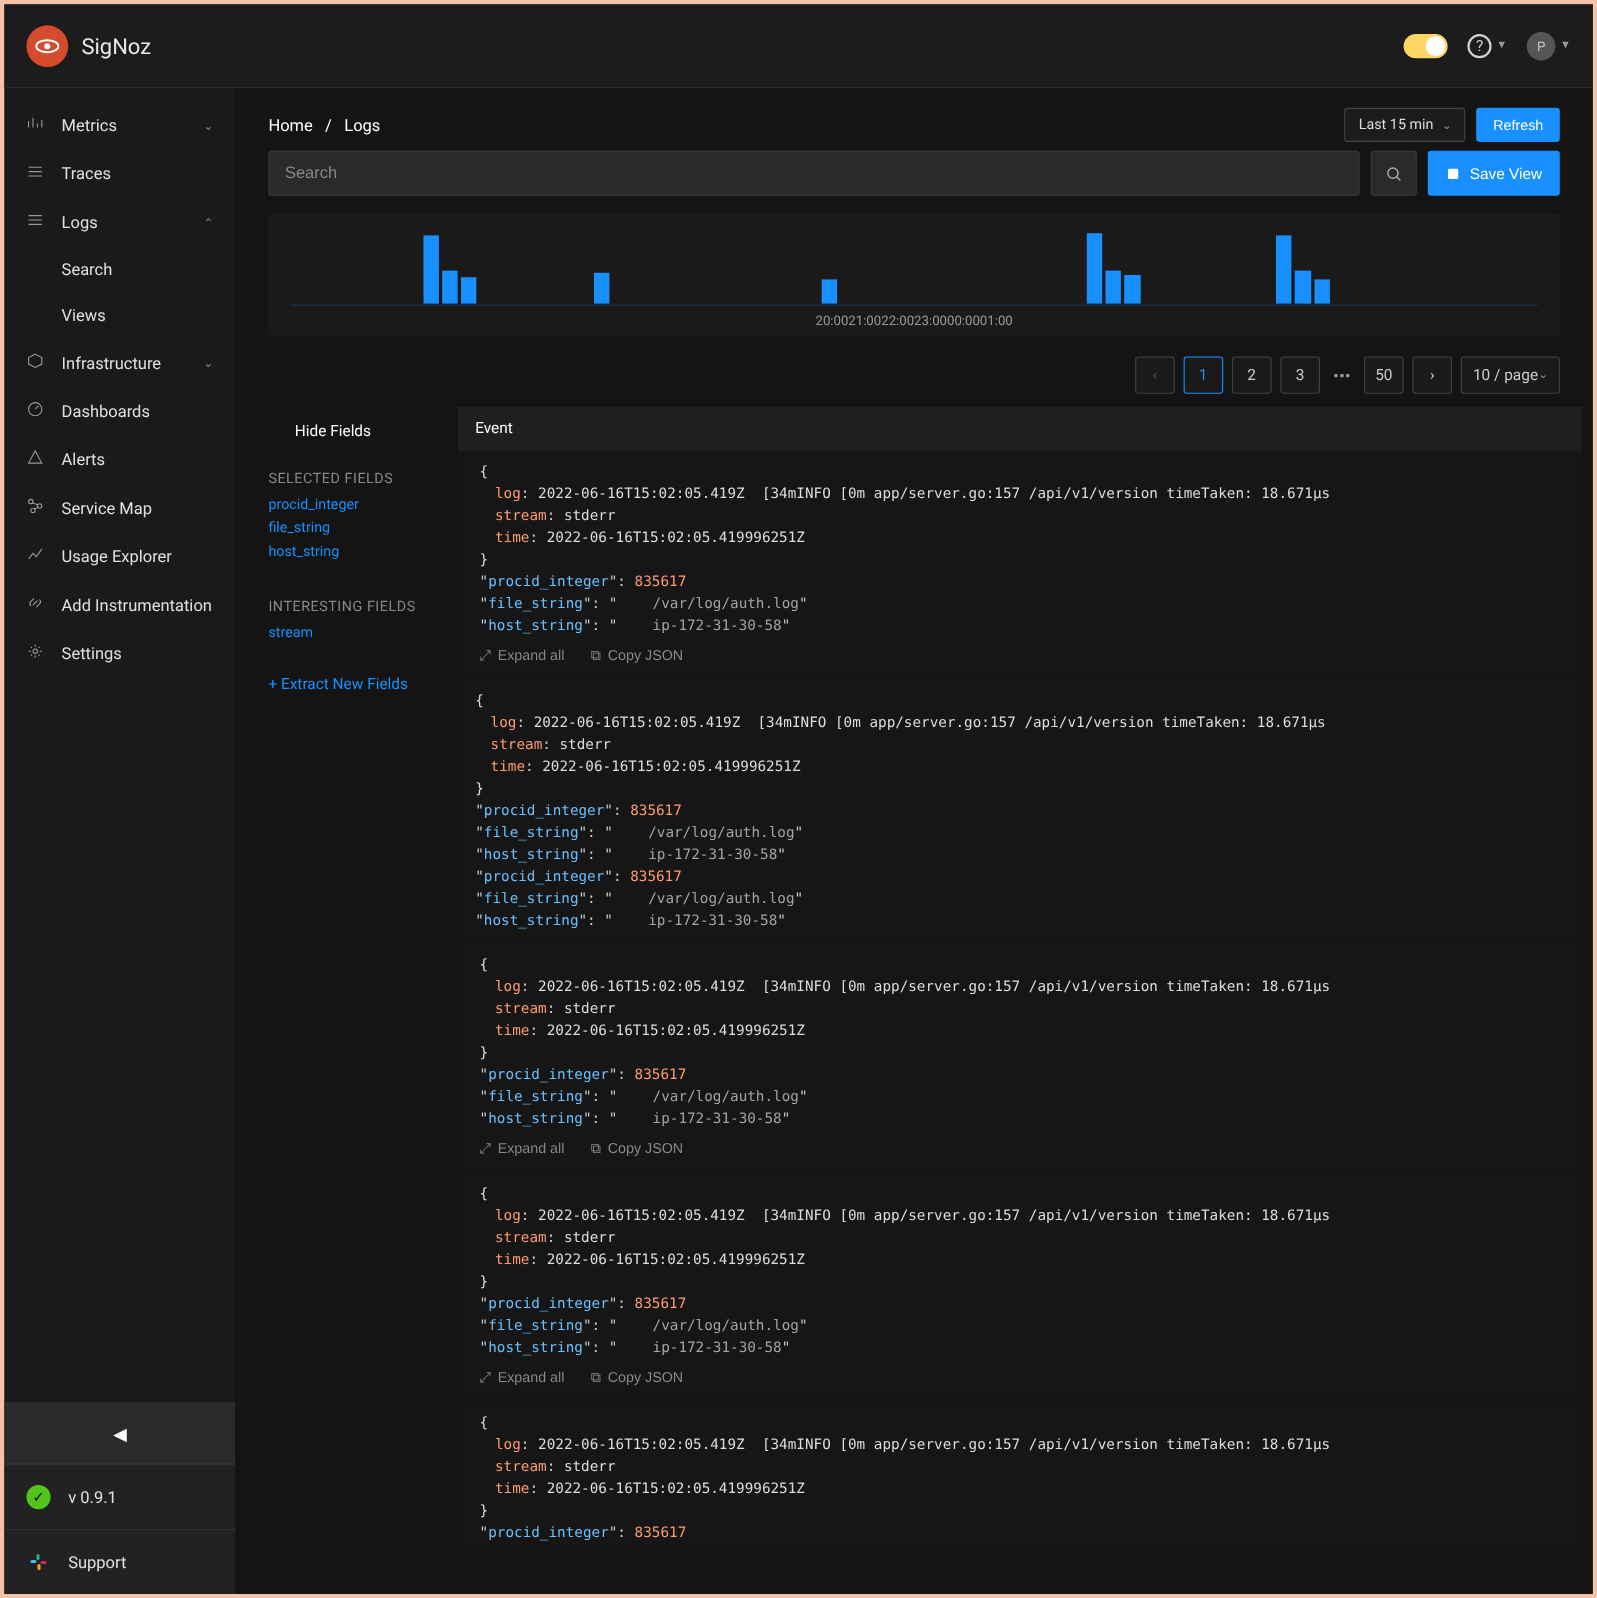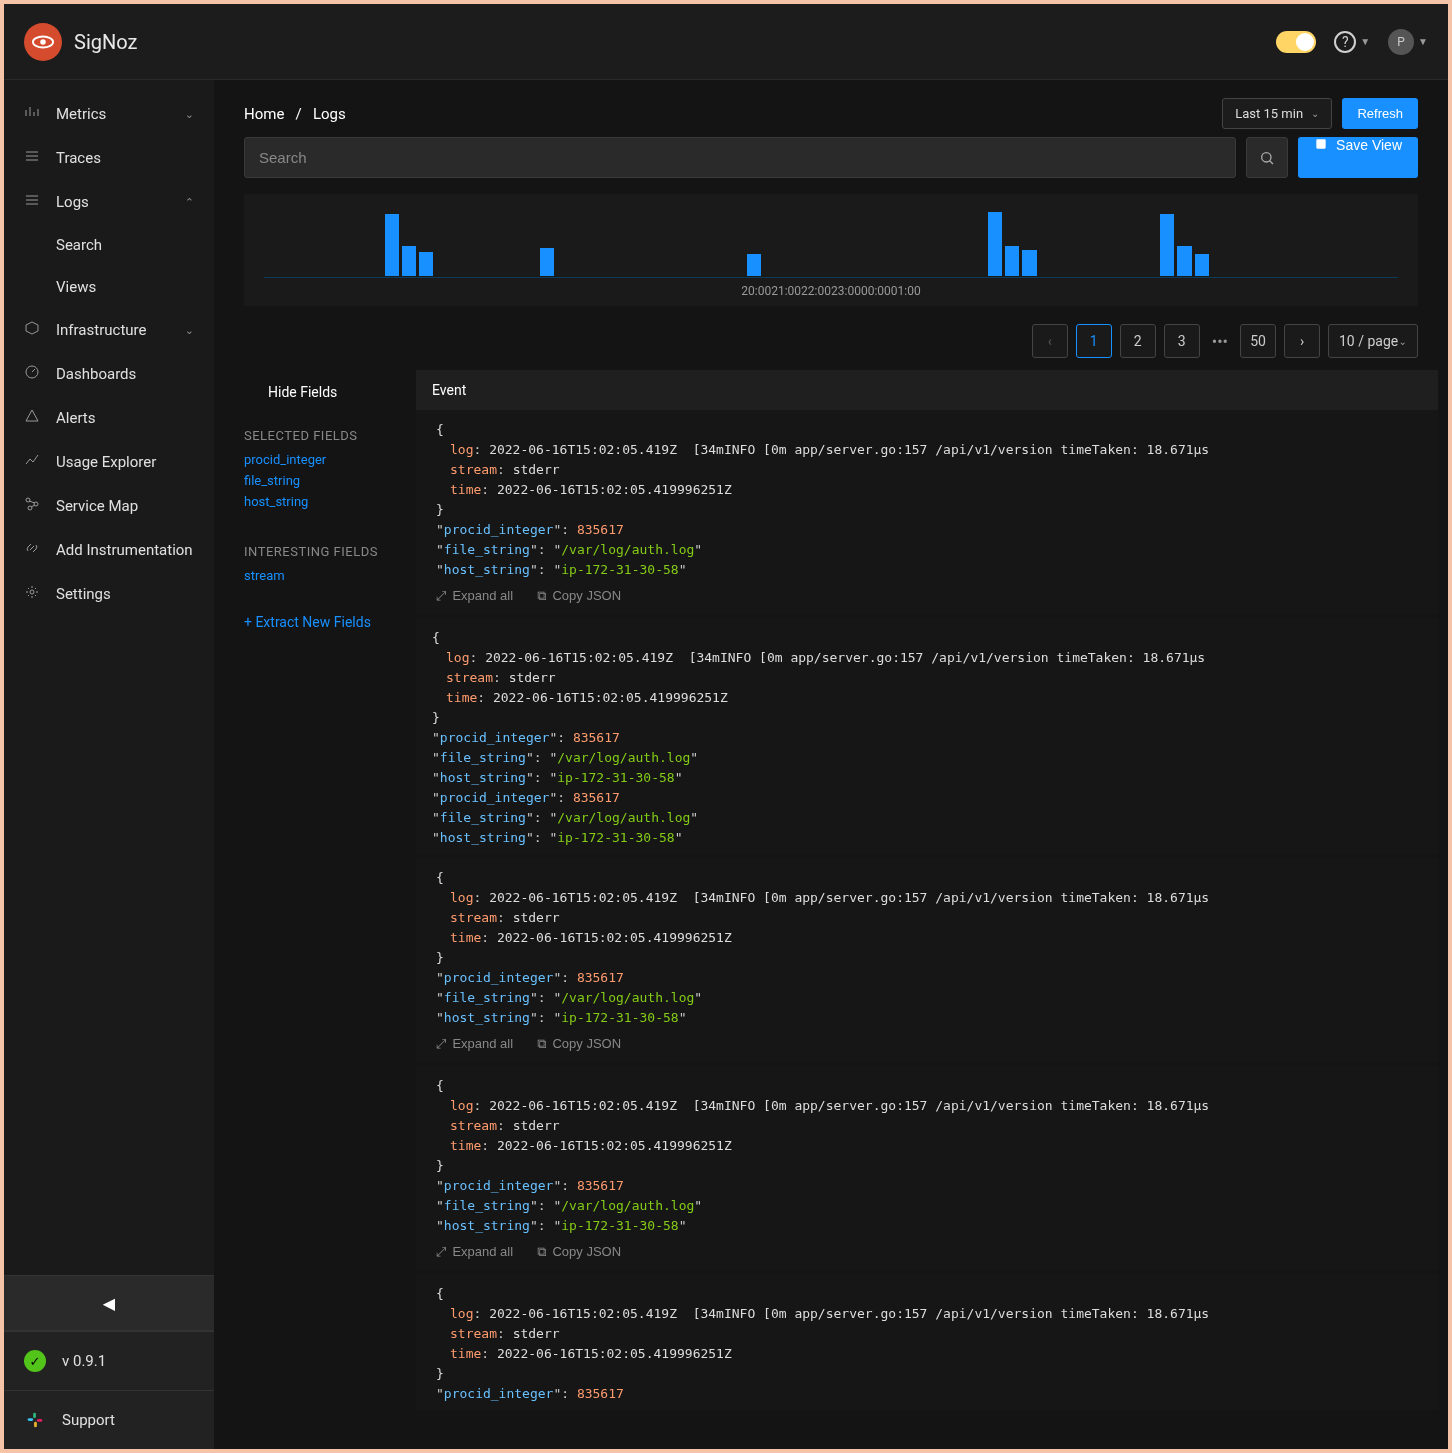--- a/index.html
+++ b/index.html
@@ -234,20 +234,21 @@
   color: #aaa;
 }
 .save-view {
   background: #1890ff;
   border: none;
   border-radius: 3px;
   padding: 0 16px;
   color: #fff;
   font-size: 14px;
   display: flex;
+  align-items: center;
   gap: 8px;
   cursor: pointer;
 }
 .chart {
   margin: 0 30px 12px;
   background: #1a1a1a;
   padding: 16px 20px 8px;
   border-radius: 2px;
 }
 .chart-bars {
@@ -352,21 +353,21 @@
   line-height: 20px;
   color: #ccc;
   position: relative;
 }
 .event.alt { padding-left: 16px; }
 .brace { color: #ddd; }
 .key { color: #ff9c6e; }
 .key-blue { color: #69c0ff; }
 .val-str { color: #ddd; }
 .val-orange { color: #ff9c6e; }
-.val-orange-str { color: #84cc16; }
+.val-orange-str { color: #a3a3a3; margin-left: 32px; }
 .indent { padding-left: 14px; }
 .event-actions {
   display: flex;
   gap: 24px;
   padding: 6px 0 2px;
   color: #888;
   font-size: 13px;
   font-family: -apple-system, sans-serif;
 }
 .event-action { display: flex; align-items: center; gap: 6px; cursor: pointer; }
@@ -442,32 +443,32 @@
             <span class="nav-label">Dashboards</span>
           </div>
           <div class="nav-item">
             <span class="nav-icon"><svg width="16" height="16" viewBox="0 0 16 16" stroke="currentColor" fill="none">
                 <path d="M8 2l6 11H2z"></path>
               </svg></span>
             <span class="nav-label">Alerts</span>
           </div>
           <div class="nav-item">
             <span class="nav-icon"><svg width="16" height="16" viewBox="0 0 16 16" stroke="currentColor" fill="none">
-                <path d="M2 12l4-5 3 3 5-7"></path>
-              </svg></span>
-            <span class="nav-label">Usage Explorer</span>
-          </div>
-          <div class="nav-item">
-            <span class="nav-icon"><svg width="16" height="16" viewBox="0 0 16 16" stroke="currentColor" fill="none">
                 <circle cx="4" cy="4" r="2"></circle>
                 <circle cx="12" cy="8" r="2"></circle>
                 <circle cx="6" cy="12" r="2"></circle>
                 <path d="M5 5l6 2M11 9l-4 2"></path>
               </svg></span>
             <span class="nav-label">Service Map</span>
+          </div>
+          <div class="nav-item">
+            <span class="nav-icon"><svg width="16" height="16" viewBox="0 0 16 16" stroke="currentColor" fill="none">
+                <path d="M2 12l4-5 3 3 5-7"></path>
+              </svg></span>
+            <span class="nav-label">Usage Explorer</span>
           </div>
           <div class="nav-item">
             <span class="nav-icon"><svg width="16" height="16" viewBox="0 0 16 16" stroke="currentColor" fill="none">
                 <path d="M6 10l4-4M7 4l-3 3a3 3 0 000 4M9 12l3-3a3 3 0 000-4"></path>
               </svg></span>
             <span class="nav-label">Add Instrumentation</span>
           </div>
           <div class="nav-item">
             <span class="nav-icon"><svg width="16" height="16" viewBox="0 0 16 16" stroke="currentColor" fill="none">
                 <circle cx="8" cy="8" r="2"></circle>

